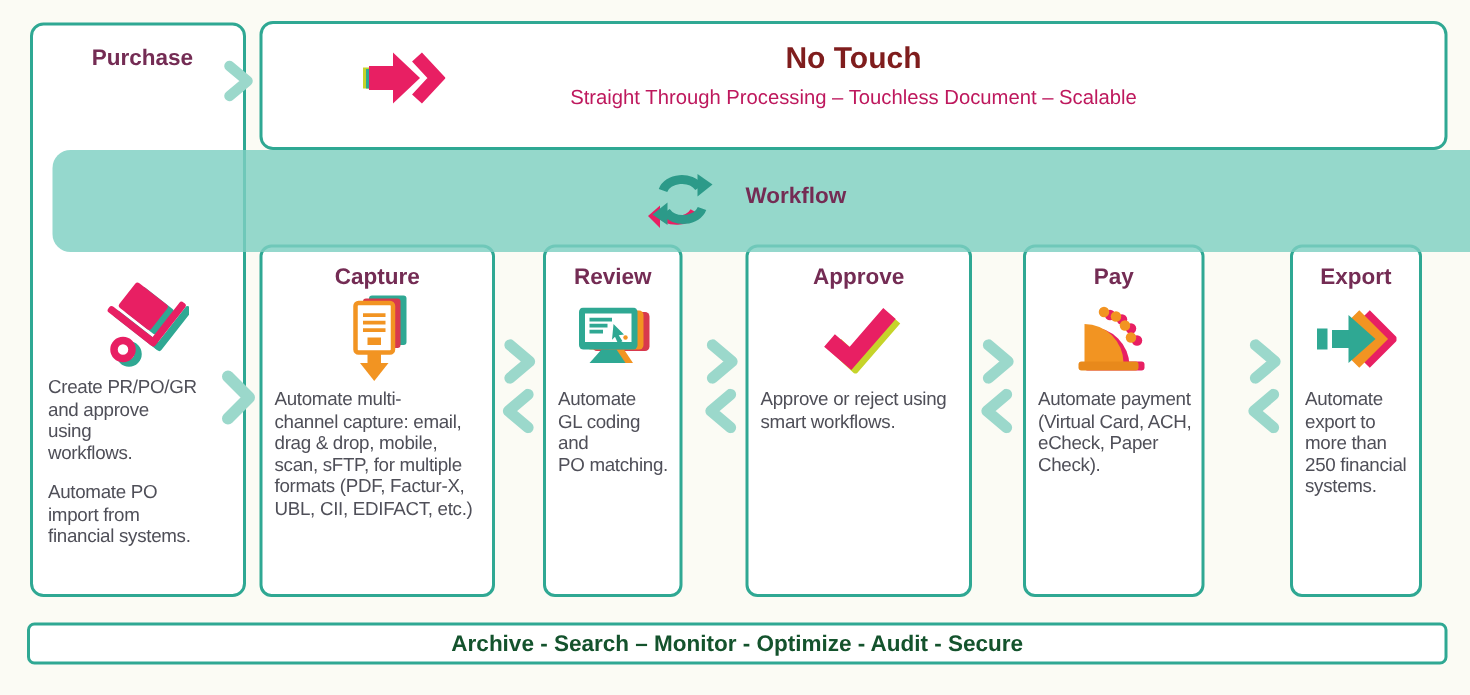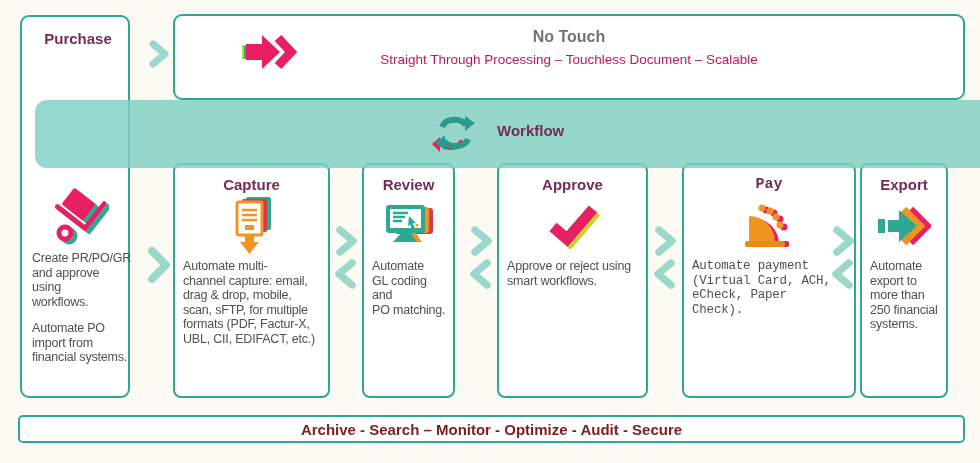--- a/index.html
+++ b/index.html
@@ -29,61 +29,61 @@
   }
   .para{
     color:#4f4f58;
     font-size:12.5px;
     line-height:1.16;
     letter-spacing:-0.2px;
     white-space:pre;
     margin:0;
   }
   
-  .purchase-box{left:20px;top:15px;width:110px;height:383px;padding:0 4px 0 10px;}
+  .purchase-box{left:20px;top:15px;width:144px;height:383px;padding:0 4px 0 10px;}
   .purchase-box .title{margin-top:13px;}
   .purchase-box .icon-wrap{margin-top:140px;height:60px;display:flex;align-items:center;justify-content:center;}
   .purchase-box .para{margin-top:4px;}
   .purchase-box .para + .para{margin-top:12px;}
   
   .notouch-box{left:173px;top:14px;width:792px;height:86px;border-radius:9px;}
   .notouch-text{width:700px;margin:0 auto;text-align:center;padding-top:12px;}
-  .notouch-title{font-size:16px;color:#737373;font-weight:bold;margin:0;}
+  .notouch-title{font-size:20px;color:#7f1d1d;font-weight:bold;margin:0;}
   .notouch-sub{font-size:13.5px;color:#be185d;margin:6px 0 0;}
   .notouch-icon{position:absolute;left:64px;top:16px;}
   
   .band{
     position:absolute;left:35px;top:100px;width:912px;height:68px;
     background:rgba(126,208,194,0.82);
     border-radius:12px;
     z-index:5;pointer-events:none;padding-left:48px;
   }
   .band-icon{position:absolute;left:396px;top:10px;}
   .band-label{position:absolute;left:462px;top:22px;font-size:15px;font-weight:bold;color:#742c54;}
   
   .stage-box{top:163px;height:235px;border-radius:8px;padding:0 8px;}
   .stage-box .title{margin-top:11px;}
   .stage-box .icon-wrap{height:64px;display:flex;align-items:center;justify-content:center;margin-top:1px;}
   .stage-box .para{margin-top:1px;}
   .stage-box .para + .para{margin-top:13px;}
   .capture-box{left:173px;width:157px;}
   .review-box{left:362px;width:93px;}
   .approve-box{left:497px;width:151px;}
-  .pay-box{left:682px;width:174px;font-family:Liberation Mono, monospace;}
+  .pay-box{left:682px;width:121px;}
   .export-box{left:860px;width:88px;}
   
   .chev{position:absolute;}
   .chev-pair{position:absolute;display:flex;flex-direction:column;gap:3px;}
   
   .footer-bar{
     left:18px;top:415px;width:947px;height:28px;
     border-radius:5px;
     display:flex;align-items:center;justify-content:center;
   }
-  .footer-label{font-size:15px;font-weight:bold;color:#7f1d1d;}
+  .footer-label{font-size:15px;font-weight:bold;color:#14532d;}
 </style>
 </head>
 <body>
 
 <div class="canvas">
 
   <div class="box rounded purchase-box">
     <p class="title">Purchase</p>
     <div class="icon-wrap">
       <svg width="62" height="62" viewBox="0 0 62 62">

